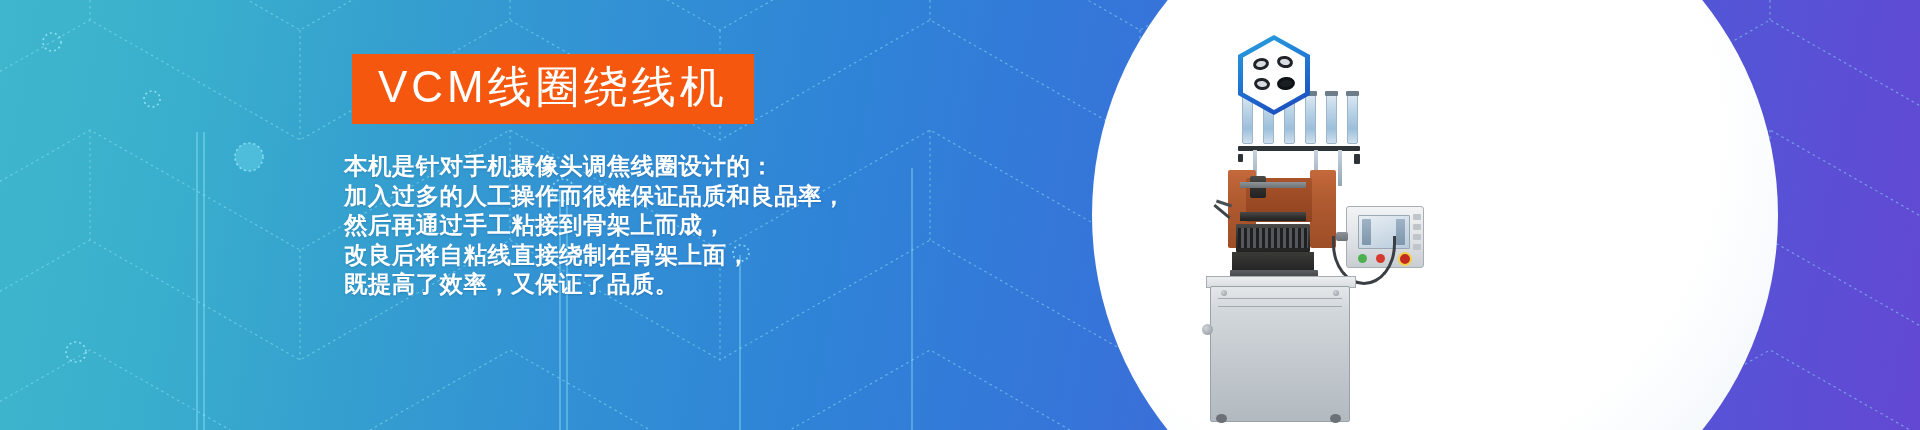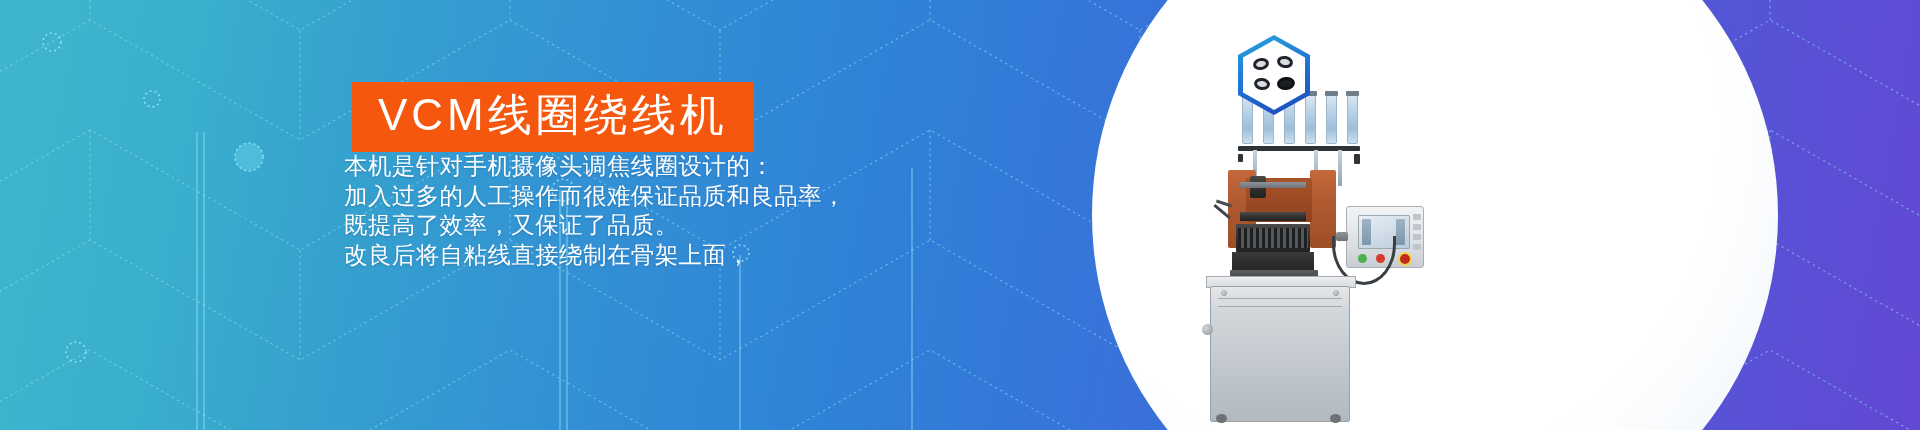--- a/index.html
+++ b/index.html
@@ -30,21 +30,21 @@
   #photo-plate{
     position:absolute;
     left:1092px;top:-128px;
     width:686px;height:686px;
     border-radius:50%;
     background:radial-gradient(circle at 42% 38%, #ffffff 0%, #ffffff 58%, #f4f8fc 78%, #e9f1f9 100%);
   }
 
   
   #title-box{
-    position:absolute;left:352px;top:82px;
+    position:absolute;left:352px;top:54px;
     background:#f4570d;
     padding:11px 26px 15px 26px;
     line-height:1;
   }
   #title-box .t{
     display:block;
     color:#ffffff;
     font-size:44px;
     letter-spacing:4px;
     font-weight:400;
@@ -54,21 +54,21 @@
   
   #body-copy{
     position:absolute;left:344px;top:152px;
     color:#ffffff;
     font-size:23.5px;
     line-height:29.6px;
     letter-spacing:0.4px;
     text-shadow:0 1px 2px rgba(16,60,110,.28);
     white-space:nowrap;
   }
-  #body-copy .ln{display:block;}
+  #body-copy .ln{display:block;font-weight:bold;}
 
   
   #machine{position:absolute;left:1186px;top:84px;width:250px;height:248px;}
   #machine > div{position:absolute;}
 
   .sp-col{width:11px;border-radius:2px;
     background:linear-gradient(180deg,#dce8f2 0%,#b9d2e6 35%,#9dbfdb 70%,#cfe0ee 100%);
     border:1px solid #9db6c9;box-sizing:border-box;}
   .sp-cap{width:13px;height:5px;background:#6e7d8a;border-radius:1px;}
   .post{width:4px;background:linear-gradient(180deg,#c6d3dd,#93a6b4);}
@@ -267,17 +267,18 @@
     </div>
   </div>
 
   <div id="title-box" data-name="product-title-box">
     <span class="t" data-name="page-title">VCM线圈绕线机</span>
   </div>
 
   <div id="body-copy" data-name="product-description">
     <span class="ln" data-name="description-line-1">本机是针对手机摄像头调焦线圈设计的：</span>
     <span class="ln" data-name="description-line-2">加入过多的人工操作而很难保证品质和良品率，</span>
+    <span class="ln" data-name="description-line-3">然后再通过手工粘接到骨架上而成，</span>
+    <span class="ln" data-name="description-line-5">改良后将自粘线直接绕制在骨架上面，</span>
     <span class="ln" data-name="description-line-6">既提高了效率，又保证了品质。</span>
-    <span class="ln" data-name="description-line-5">改良后将自粘线直接绕制在骨架上面，</span>
   </div>
 
 </div>
 
 </body></html>

